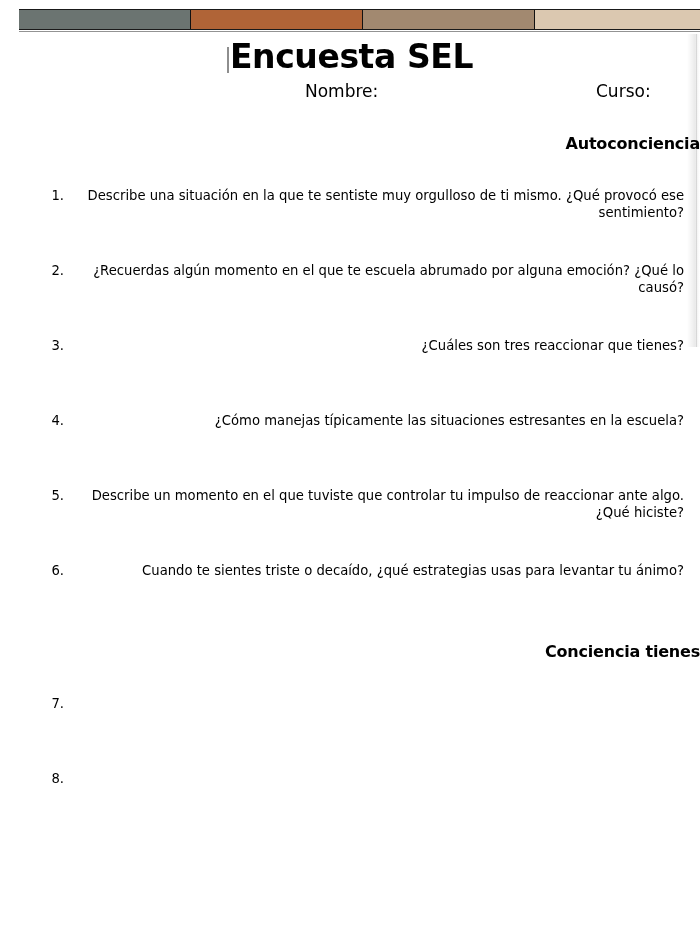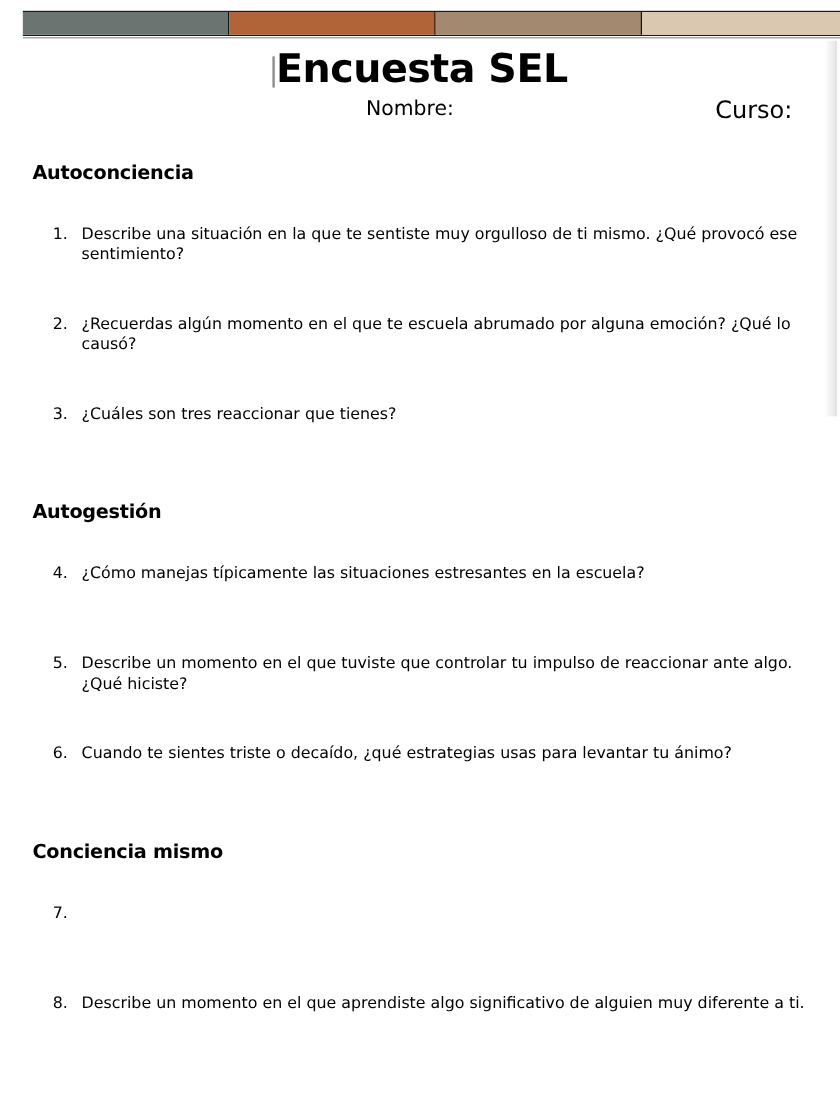--- a/index.html
+++ b/index.html
@@ -1,15 +1,15 @@
 <!DOCTYPE html>
 <html><head>
 <meta charset="utf-8">
 <style>
-  * { box-sizing: border-box; }
+  * { box-sizing: border-box; text-align: right; }
   html, body {
     margin: 0;
     padding: 0;
     background: #ffffff;
   }
   body {
     width: 700px;
     height: 928px;
     position: relative;
     overflow: hidden;
@@ -85,21 +85,21 @@
     position: absolute;
     left: 305px;
     top: 0;
     font-size: 17px;
     line-height: 22px;
   }
   .field-curso {
     position: absolute;
     left: 596px;
     top: 0;
-    font-size: 20px;
+    font-size: 17px;
     line-height: 22px;
   }
 
   
   .content {
     position: absolute;
     left: 0;
     top: 130px;
     width: 700px;
   }
@@ -200,46 +200,44 @@
         <span class="q-text">¿Recuerdas algún momento en el que te escuela abrumado por alguna emoción? ¿Qué lo causó?</span>
       </li>
       <li class="question">
         <span class="q-num">3.</span>
         <span class="q-text">¿Cuáles son tres reaccionar que tienes?</span>
       </li>
     </ol>
   </section>
 
   <section class="section sec-autogestion">
-    <h2 class="section-heading">Autogestión</h2>
     <ol class="questions">
       <li class="question">
         <span class="q-num">4.</span>
         <span class="q-text">¿Cómo manejas típicamente las situaciones estresantes en la escuela?</span>
       </li>
       <li class="question">
         <span class="q-num">5.</span>
         <span class="q-text">Describe un momento en el que tuviste que controlar tu impulso de reaccionar ante algo. ¿Qué hiciste?</span>
       </li>
       <li class="question">
         <span class="q-num">6.</span>
         <span class="q-text">Cuando te sientes triste o decaído, ¿qué estrategias usas para levantar tu ánimo?</span>
       </li>
     </ol>
   </section>
 
   <section class="section sec-conciencia">
-    <h2 class="section-heading">Conciencia mismo</h2>
+    <h2 class="section-heading">Conciencia tienes</h2>
     <ol class="questions">
       <li class="question">
         <span class="q-num">7.</span>
       </li>
       <li class="question">
         <span class="q-num">8.</span>
-        <span class="q-text">Describe un momento en el que aprendiste algo significativo de alguien muy diferente a ti.</span>
       </li>
     </ol>
   </section>
 
 </div>
 
 <div class="page-edge"></div>
 <div class="page-edge-line"></div>
 
 </body></html>

